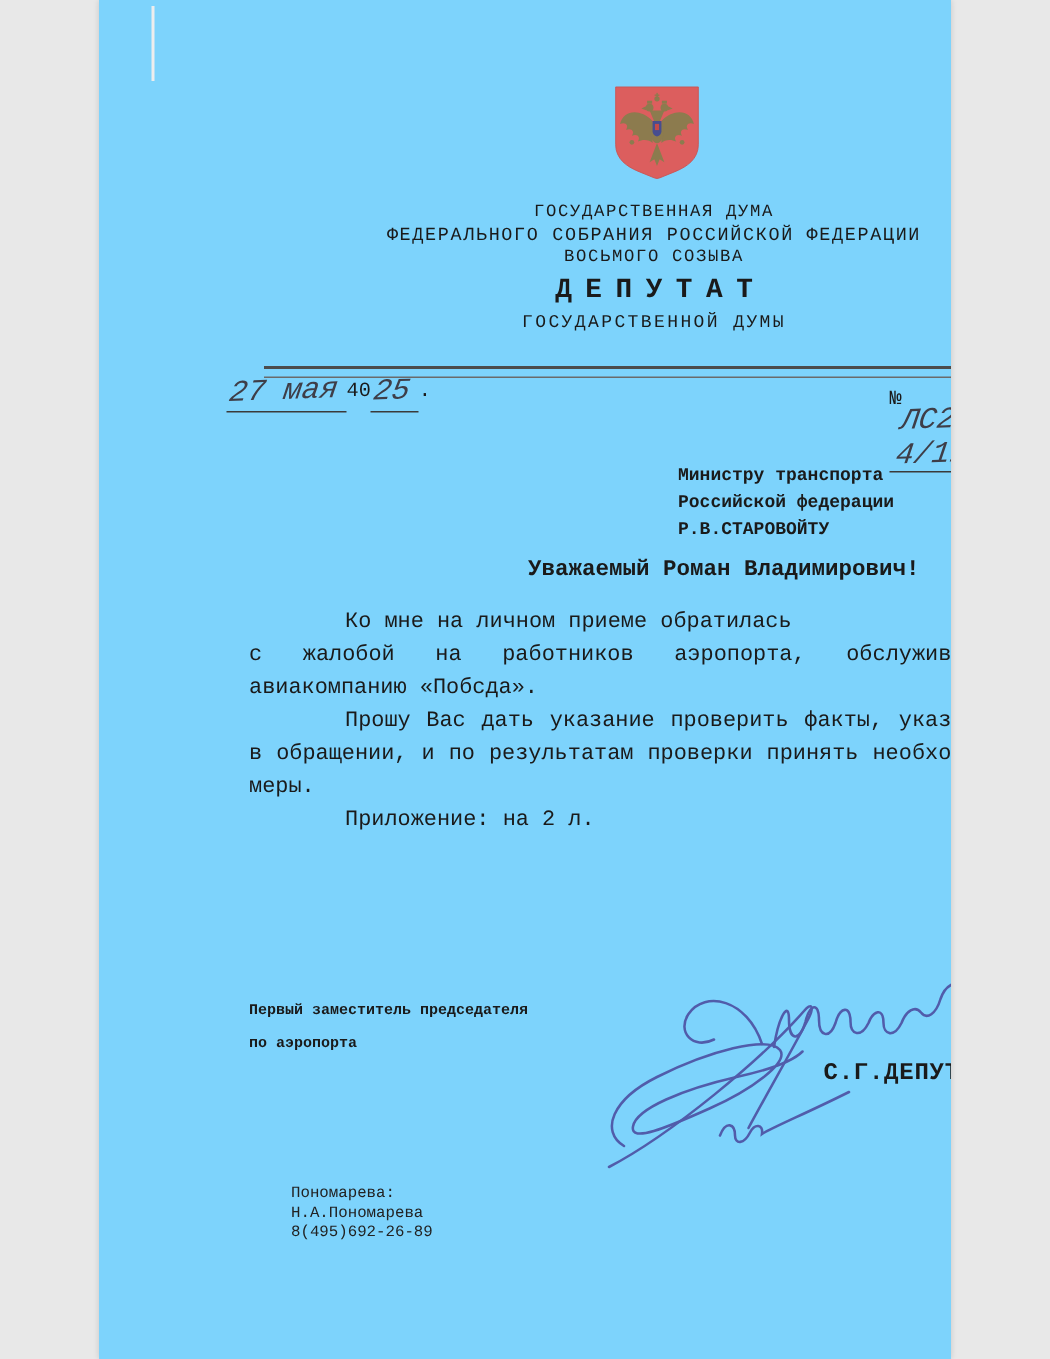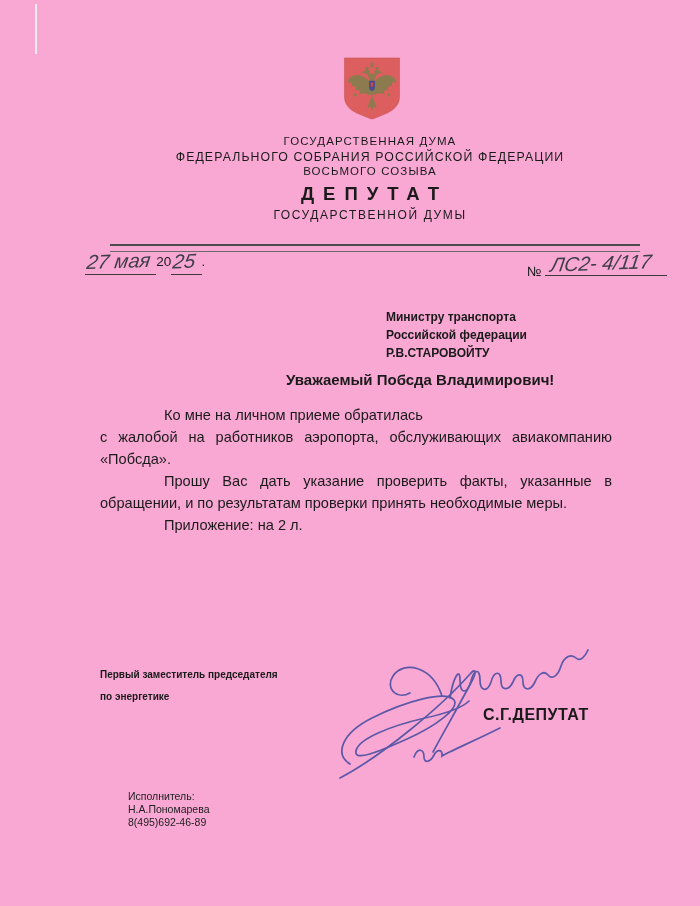--- a/index.html
+++ b/index.html
@@ -1,18 +1,18 @@
 <!DOCTYPE html>
 <html><head>
 <meta charset="utf-8">
 <style>
   html,body{margin:0;padding:0;background:#e8e8e8;}
   .page{
-    position:relative;width:700px;height:906px;background:#f9a8d4;
-    font-family:Liberation Sans, sans-serif;color:#1a1a1a;
+    position:relative;width:568px;height:906px;background:#7dd3fc;
+    font-family:Liberation Mono, monospace;color:#1a1a1a;
     overflow:hidden;margin:0 auto;box-shadow:0 0 4px rgba(0,0,0,.15);
   }
   .abs{position:absolute;}
   .scan-artifact{left:35px;top:4px;width:2px;height:50px;background:#ededed;}
   
   .emblem{left:342px;top:57px;width:60px;height:63px;}
   .lh{left:40px;width:660px;text-align:center;letter-spacing:1.1px;}
   .lh1{top:135px;font-size:11.5px;}
   .lh2{top:150px;font-size:12.3px;}
   .lh3{top:165px;font-size:11.5px;}
@@ -76,59 +76,59 @@
 
   <div class="abs lh lh1">ГОСУДАРСТВЕННАЯ ДУМА</div>
   <div class="abs lh lh3">ВОСЬМОГО СОЗЫВА</div>
   <div class="abs lh lh2">ФЕДЕРАЛЬНОГО СОБРАНИЯ РОССИЙСКОЙ ФЕДЕРАЦИИ</div>
   <div class="abs lh lh-deputy">ДЕПУТАТ</div>
   <div class="abs lh lh-sub">ГОСУДАРСТВЕННОЙ ДУМЫ</div>
 
   <div class="abs rule"></div>
 
   <div class="abs dateline">
-    <span class="u-seg"><span class="hw hw-big">27 мая</span></span><span class="printed-year">20</span><span class="u-seg"><span class="hw hw-big">25</span></span><span class="printed-year">.</span>
+    <span class="u-seg"><span class="hw hw-big">27 мая</span></span><span class="printed-year">40</span><span class="u-seg"><span class="hw hw-big">25</span></span><span class="printed-year">.</span>
   </div>
 
   <div class="abs numline">
     <span class="num-label">№</span>
     <span class="num-underline"><span class="hw hw-big">ЛС2- 4/117</span></span>
   </div>
 
   <div class="abs addressee">
     <div>Министру транспорта</div>
     <div>Российской федерации</div>
     <div>Р.В.СТАРОВОЙТУ</div>
   </div>
 
-  <div class="abs salutation">Уважаемый  Побсда Владимирович!</div>
+  <div class="abs salutation">Уважаемый  Роман Владимирович!</div>
 
   <div class="abs bodytext">
     <div class="ind noj">Ко мне на личном приеме обратилась</div>
     <div>с жалобой на работников аэропорта, обслуживающих авиакомпанию «Побсда».</div>
     <div class="ind">Прошу Вас дать указание проверить факты, указанные в обращении, и по результатам проверки принять необходимые меры.</div>
     <div class="ind noj">Приложение: на 2 л.</div>
   </div>
 
   <div class="abs sig-position">
     <div>Первый заместитель председателя</div>
-    <div>по энергетике</div>
+    <div>по аэропорта</div>
   </div>
 
   <svg class="abs sig-svg" viewBox="0 0 300 150" aria-hidden="true">
     <g fill="none" stroke="#4e52a4" stroke-width="1.7" stroke-linecap="round" opacity="0.92">
       <path d="M112,58 C102,28 74,22 63,38 C55,50 66,62 80,55"></path>
       <path d="M120,60 C123,40 130,28 130,42 C130,56 137,57 141,43 C144,31 150,30 150,42 C150,53 157,55 161,44 C164,33 171,32 171,43 C171,52 178,54 183,44 C186,36 193,33 193,44 C193,52 200,54 205,44 C208,36 214,32 218,37 C222,42 228,38 231,28 C234,19 241,15 246,20 C250,24 255,19 258,12"></path>
       <path d="M20,126 C4,116 12,95 42,80 C76,63 116,52 124,62 C130,70 106,88 77,101 C48,114 24,124 26,113 C28,101 60,88 95,80 C118,75 132,70 139,63"></path>
       <path d="M10,140 C52,118 112,68 140,36 C145,30 147,33 143,41 C131,64 112,97 103,114"></path>
       <path d="M84,119 C88,109 94,111 94,119 C94,125 100,125 104,117 C107,111 113,111 112,118 C118,114 142,104 170,90"></path>
     </g>
   </svg>
 
   <div class="abs sig-name">С.Г.ДЕПУТАТ</div>
 
   <div class="abs footer">
-    <div>Исполнитель:</div>
+    <div>Пономарева:</div>
     <div>Н.А.Пономарева</div>
-    <div>8(495)692-46-89</div>
+    <div>8(495)692-26-89</div>
   </div>
 
 </div>
 
 </body></html>

